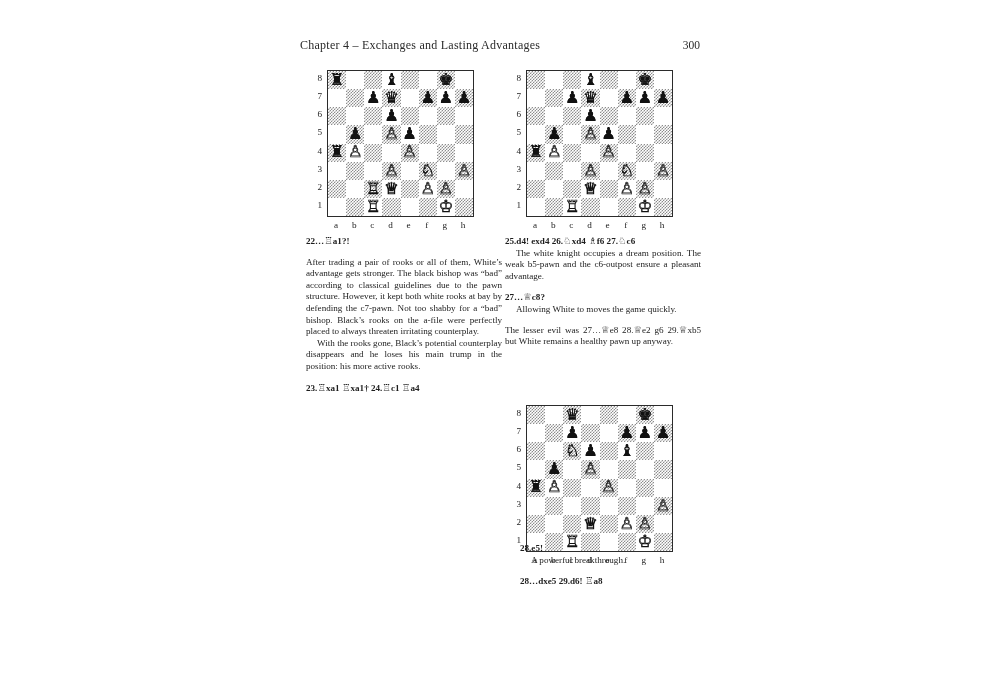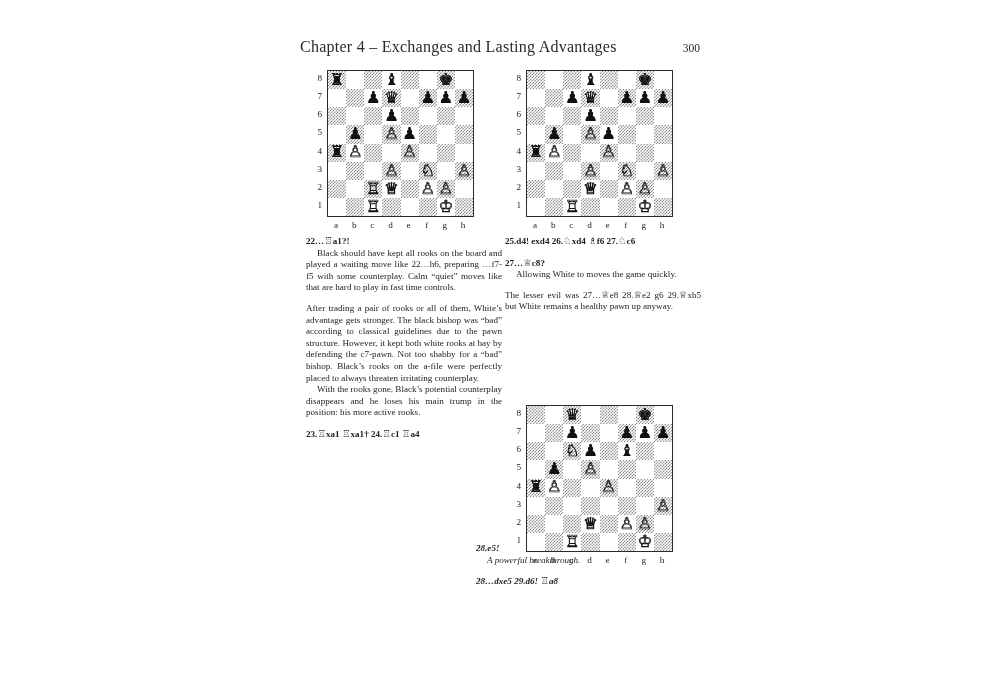--- a/index.html
+++ b/index.html
@@ -15,41 +15,41 @@
     position:absolute;
     left:0;top:0;width:1000px;height:675px;
   }
   
   .header{
     position:absolute;
     left:300px;top:38px;width:400px;
     display:flex;align-items:baseline;justify-content:space-between;
   }
   .header-title{
-    font-size:16px;
+    font-size:12px;
     letter-spacing:.25px;
     color:#2a2a2a;
     white-space:nowrap;
   }
   .header-page{
     font-size:11.5px;
     color:#2a2a2a;
   }
   
   .col{
     position:absolute;
     width:196px;
     font-size:9.1px;
     line-height:11.6px;
     text-align:justify;
     color:#1c1c1c;
   }
   .col-left{left:306px;top:236px;}
   .col-right{left:505px;top:236px;}
-  .col-right-2{left:476px;top:543px;font-style:italic;}
+  .col-right-2{left:520px;top:543px;}
   p{margin:0;}
   p.indent{text-indent:11px;}
   p.gap{margin-top:9px;}
   p.movehead{
     font-weight:bold;
     margin-top:10px;
     text-indent:0;
     text-align:left;
   }
   p.movehead.first{margin-top:0;}
@@ -495,27 +495,27 @@
         <div class="file-lbl" style="left: 56.4375px; top: 150px;">d</div>
         <div class="file-lbl" style="left: 74.5625px; top: 150px;">e</div>
         <div class="file-lbl" style="left: 92.6875px; top: 150px;">f</div>
         <div class="file-lbl" style="left: 110.812px; top: 150px;">g</div>
         <div class="file-lbl" style="left: 128.938px; top: 150px;">h</div>
       </div>
     </div>
 
   <div class="col col-left" id="col-left">
       <p class="movehead first">22…<span class="chess">♖</span>a1?!</p>
-      <p class="indent">Black should have kept all rooks on the board and played a waiting move like 22…h6, preparing …f7-f5 with some counterplay. Calm “quiet” moves like that are hard to play in fast time controls.</p>
       <p class="gap">After trading a pair of rooks or all of them, White’s advantage gets stronger. The black bishop was “bad” according to classical guidelines due to the pawn structure. However, it kept both white rooks at bay by defending the c7-pawn. Not too shabby for a “bad” bishop. Black’s rooks on the a-file were perfectly placed to always threaten irritating counterplay.</p>
       <p class="indent">With the rooks gone, Black’s potential counterplay disappears and he loses his main trump in the position: his more active rooks.</p>
       <p class="movehead">23.<span class="chess">♖</span>xa1 <span class="chess">♖</span>xa1† 24.<span class="chess">♖</span>c1 <span class="chess">♖</span>a4</p>
     </div>
   <div class="col col-right" id="col-right">
       <p class="movehead first">25.d4! exd4 26.<span class="chess">♘</span>xd4 <span class="chess">♗</span>f6 27.<span class="chess">♘</span>c6</p>
+      <p class="indent">The white knight occupies a dream position. The weak b5-pawn and the c6-outpost ensure a pleasant advantage.</p>
       <p class="movehead">27…<span class="chess">♕</span>c8?</p>
       <p class="indent">Allowing White to moves the game quickly.</p>
       <p class="gap">The lesser evil was 27…<span class="chess">♕</span>e8 28.<span class="chess">♕</span>e2 g6 29.<span class="chess">♕</span>xb5 but White remains a healthy pawn up anyway.</p>
     </div>
   <div class="col col-right-2" id="col-right-2">
       <p class="movehead first">28.e5!</p>
       <p class="indent">A powerful breakthrough.</p>
       <p class="movehead">28…dxe5 29.d6! <span class="chess">♖</span>a8</p>
     </div>
 

